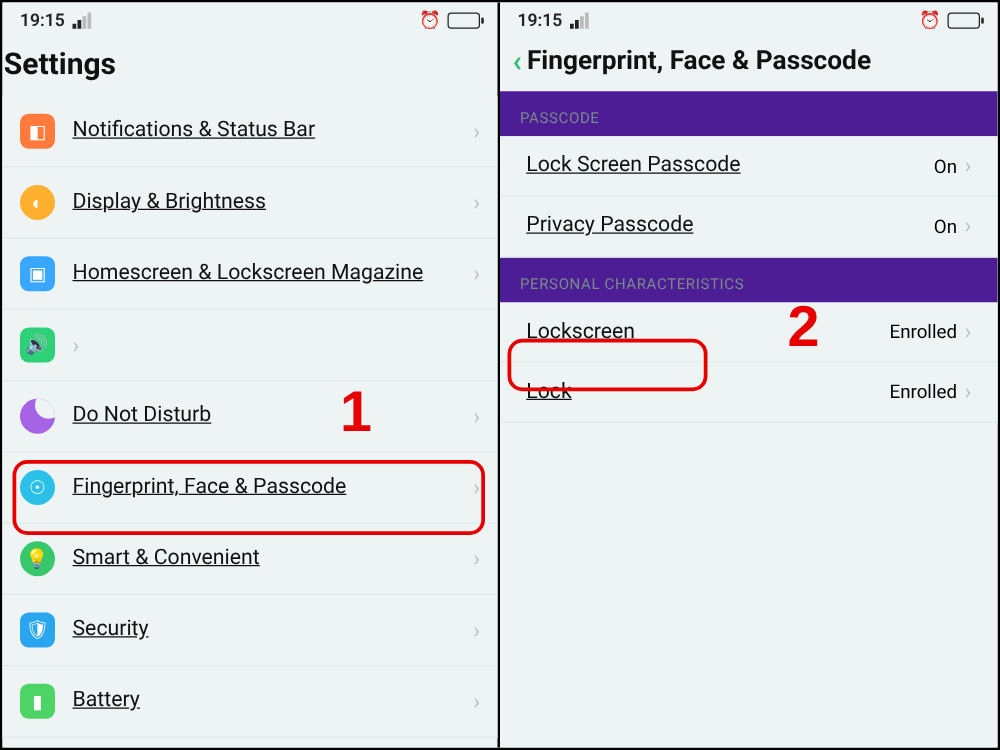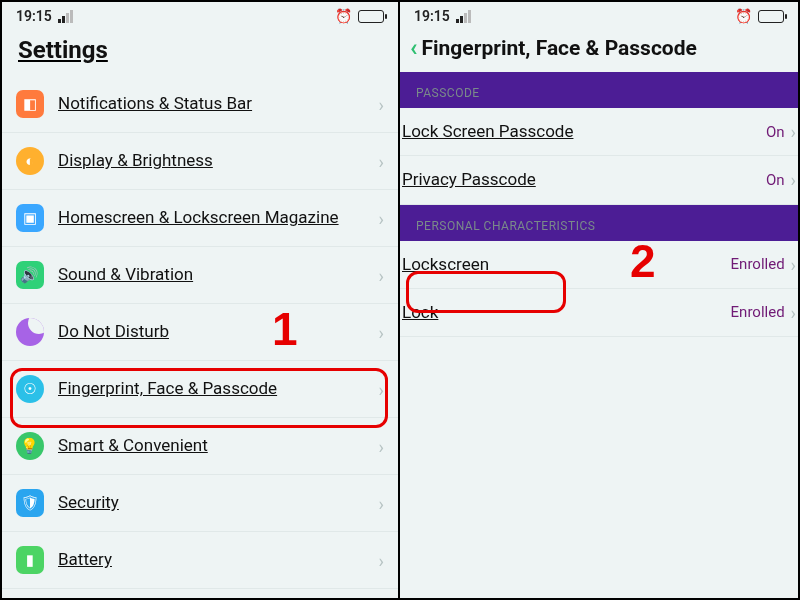--- a/index.html
+++ b/index.html
@@ -39,22 +39,21 @@
   .signal span { width: 3px; background: #222; display: inline-block; }
   .signal .b1 { height: 4px; }
   .signal .b2 { height: 7px; }
   .signal .b3 { height: 10px; background: #bbb; }
   .signal .b4 { height: 13px; background: #bbb; }
   .alarm-icon { font-size: 14px; }
   .battery { width: 26px; height: 13px; border: 1.5px solid #222; border-radius: 3px; position: relative; }
   .battery::after { content:""; position:absolute; right:-4px; top:3px; width:2px; height:5px; background:#222; border-radius:1px; }
   .battery-fill { background:#222; height:100%; width: 85%; border-radius:1px; }
   .header {
-    padding: 10px 16px 12px 16px;
-    text-decoration: underline;
+    padding: 10px 16px 12px 1px;
   }
   .header-title {
     font-size: 24px;
     font-weight: 700;
     color: #111;
   }
   .header-back {
     display: flex;
     align-items: center;
     gap: 4px;
@@ -80,39 +79,39 @@
   }
   .list { display: flex; flex-direction: column; }
   .row {
     display: flex;
     align-items: center;
     padding: 14px 14px;
     background: #eef4f4;
     border-bottom: 1px solid #e0e8e8;
     position: relative;
   }
-  .row.compact { padding: 13px 2px; }
+  .row.compact { padding: 13px 21px; }
   .row-icon {
     width: 28px; height: 28px;
     border-radius: 7px;
     margin-right: 14px;
     flex-shrink: 0;
     display: flex; align-items:center; justify-content:center;
     color:#fff; font-size:15px;
   }
   .row-label {
     flex: 1;
     font-size: 17px;
     color: #111;
     line-height: 1.25;
     text-decoration: underline;
   }
   .row-value {
     font-size: 15px;
-    color: #701a75;
+    color: #000000;
     margin-right: 6px;
   }
   .chevron {
     color: #b8c4c4;
     font-size: 18px;
   }
   .ic-notif { background:#ff7a3d; }
   .ic-display { background:#ffb02e; border-radius:50%; }
   .ic-home { background:#3aa7ff; }
   .ic-sound { background:#2fd178; }
@@ -174,21 +173,20 @@
         <div class="row-label">Display &amp; Brightness</div>
         <div class="chevron">›</div>
       </div>
       <div class="row">
         <div class="row-icon ic-home">▣</div>
         <div class="row-label">Homescreen &amp; Lockscreen Magazine</div>
         <div class="chevron">›</div>
       </div>
       <div class="row">
         <div class="row-icon ic-sound">🔊</div>
-        <div class="row-label">Sound &amp; Vibration</div>
         <div class="chevron">›</div>
       </div>
       <div class="row">
         <div class="row-icon ic-dnd"></div>
         <div class="row-label">Do Not Disturb</div>
         <div class="chevron">›</div>
       </div>
       <div class="row">
         <div class="row-icon ic-finger">☉</div>
         <div class="row-label">Fingerprint, Face &amp; Passcode</div>

